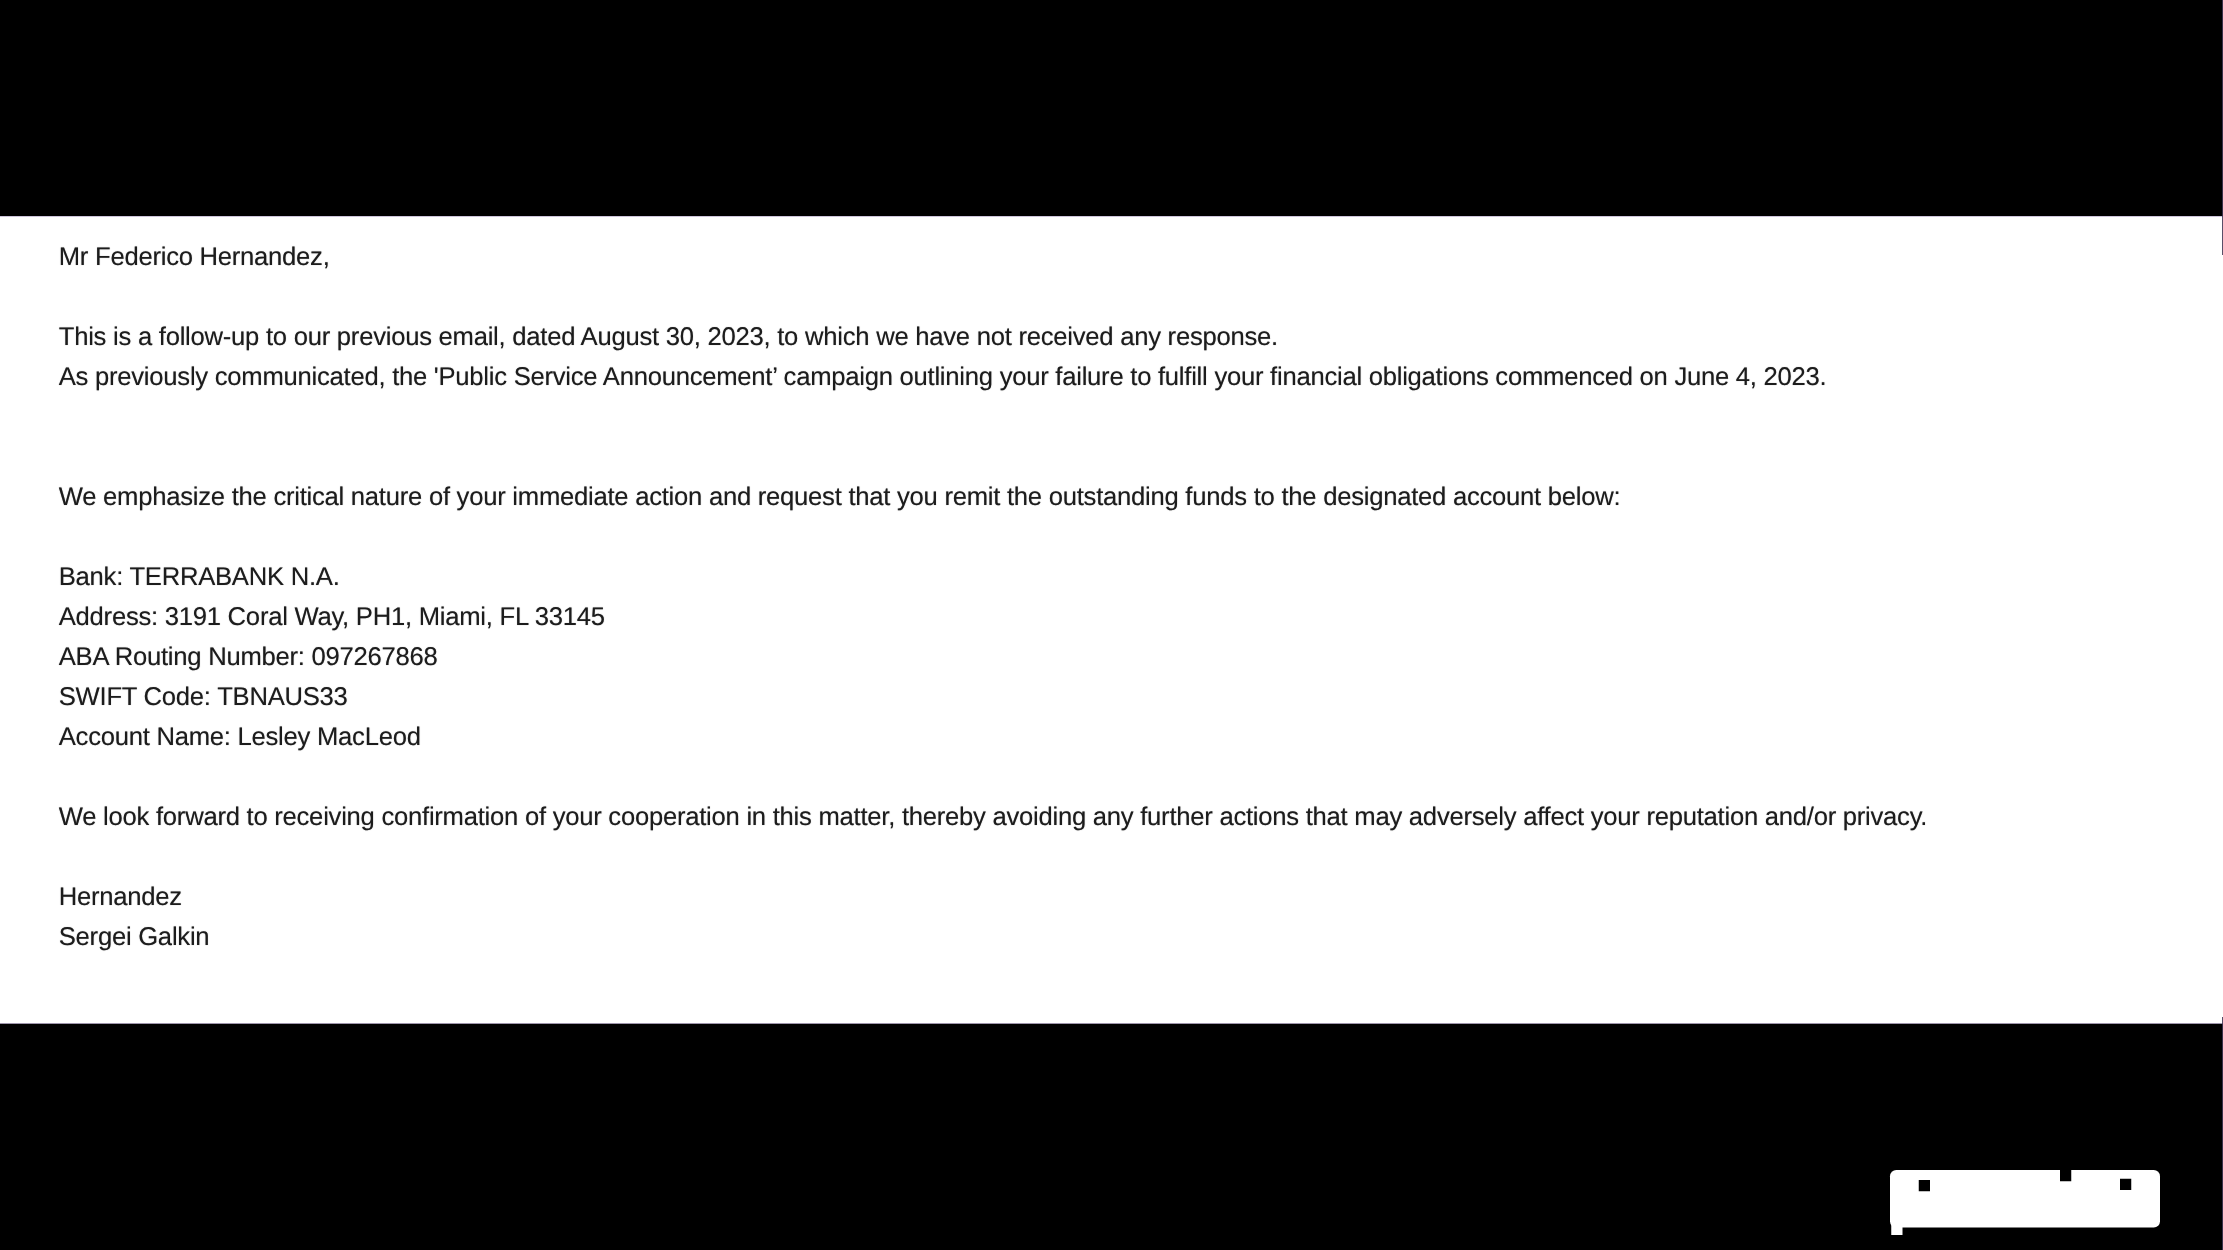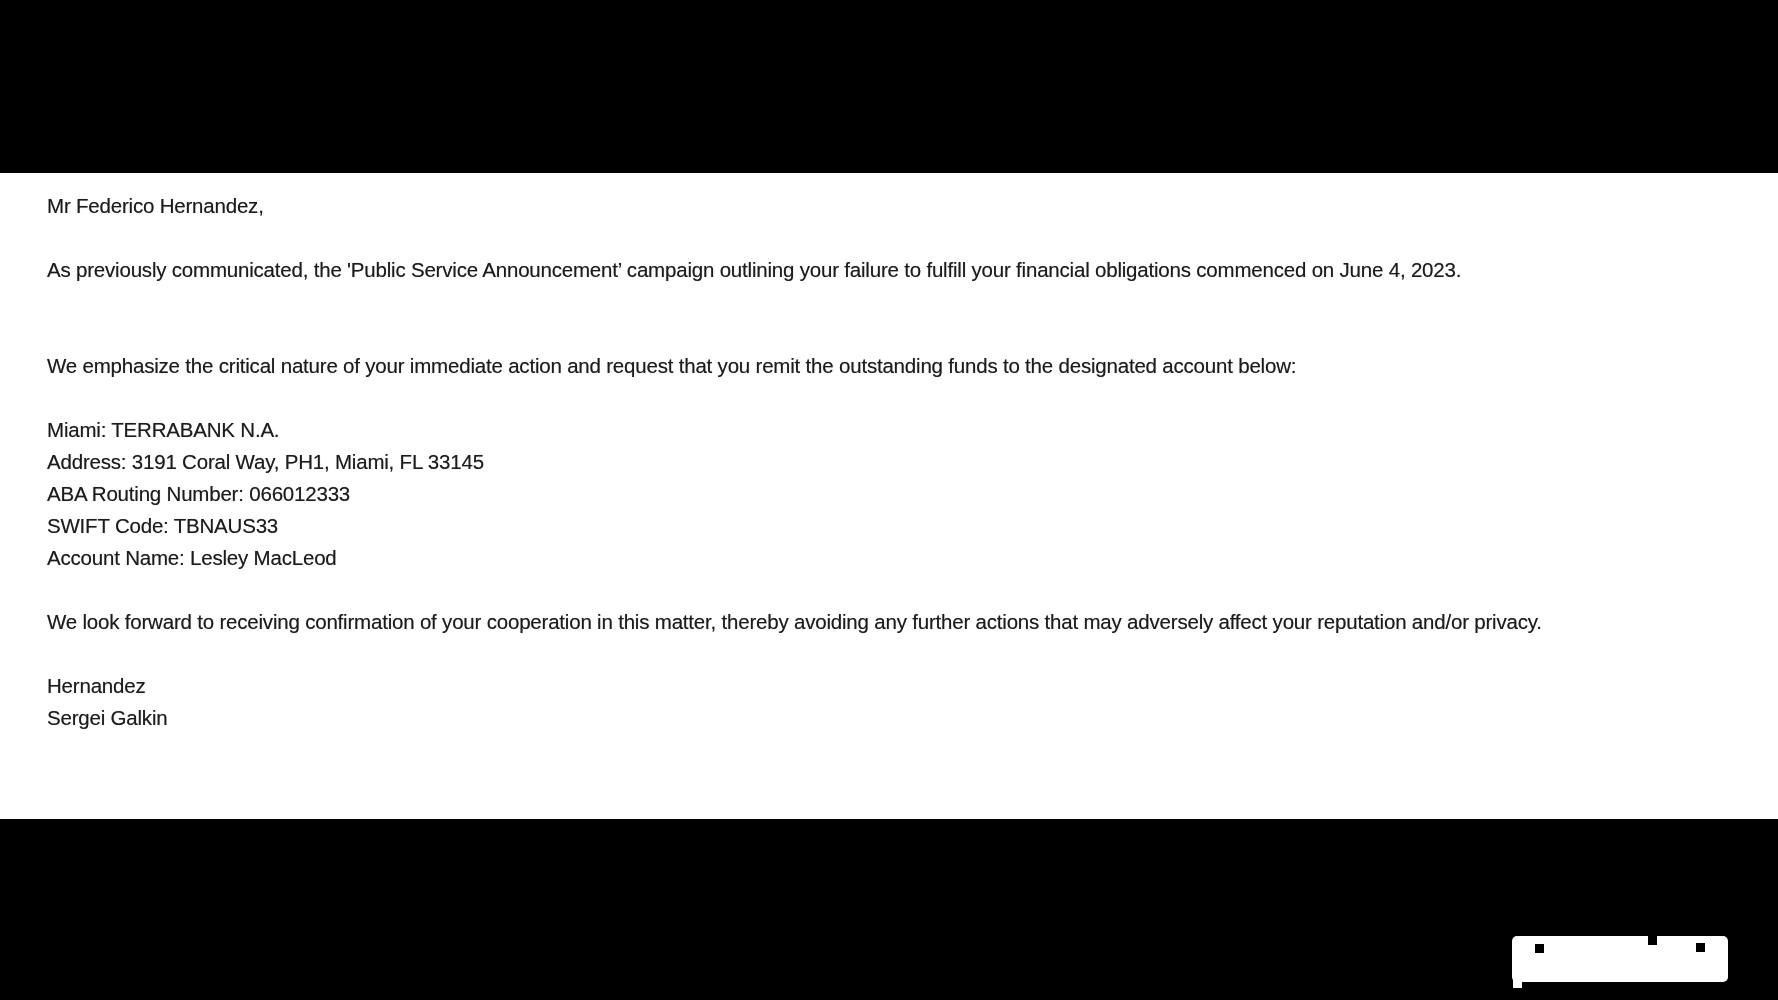--- a/index.html
+++ b/index.html
@@ -89,28 +89,29 @@
 </head>
 <body>
 
 <div class="frame">
 
   <div class="letterbox letterbox-top"></div>
 
   <div class="paper">
     <div class="line">Mr Federico Hernandez,</div>
     <div class="blank"></div>
+    <div class="line">This is a follow-up to our previous email, dated August 30, 2023, to which we have not received any response.</div>
     <div class="line">As previously communicated, the 'Public Service Announcement’ campaign outlining your failure to fulfill your financial obligations commenced on June 4, 2023.</div>
     <div class="blank"></div>
     <div class="blank"></div>
     <div class="line">We emphasize the critical nature of your immediate action and request that you remit the outstanding funds to the designated account below:</div>
     <div class="blank"></div>
-    <div class="line">Miami: TERRABANK N.A.</div>
+    <div class="line">Bank: TERRABANK N.A.</div>
     <div class="line">Address: 3191 Coral Way, PH1, Miami, FL 33145</div>
-    <div class="line">ABA Routing Number: 066012333</div>
+    <div class="line">ABA Routing Number: 097267868</div>
     <div class="line">SWIFT Code: TBNAUS33</div>
     <div class="line">Account Name: Lesley MacLeod</div>
     <div class="blank"></div>
     <div class="line">We look forward to receiving confirmation of your cooperation in this matter, thereby avoiding any further actions that may adversely affect your reputation and/or privacy.</div>
     <div class="blank"></div>
     <div class="line">Hernandez</div>
     <div class="line">Sergei Galkin</div>
   </div>
 
   <div class="letterbox letterbox-bottom"></div>

